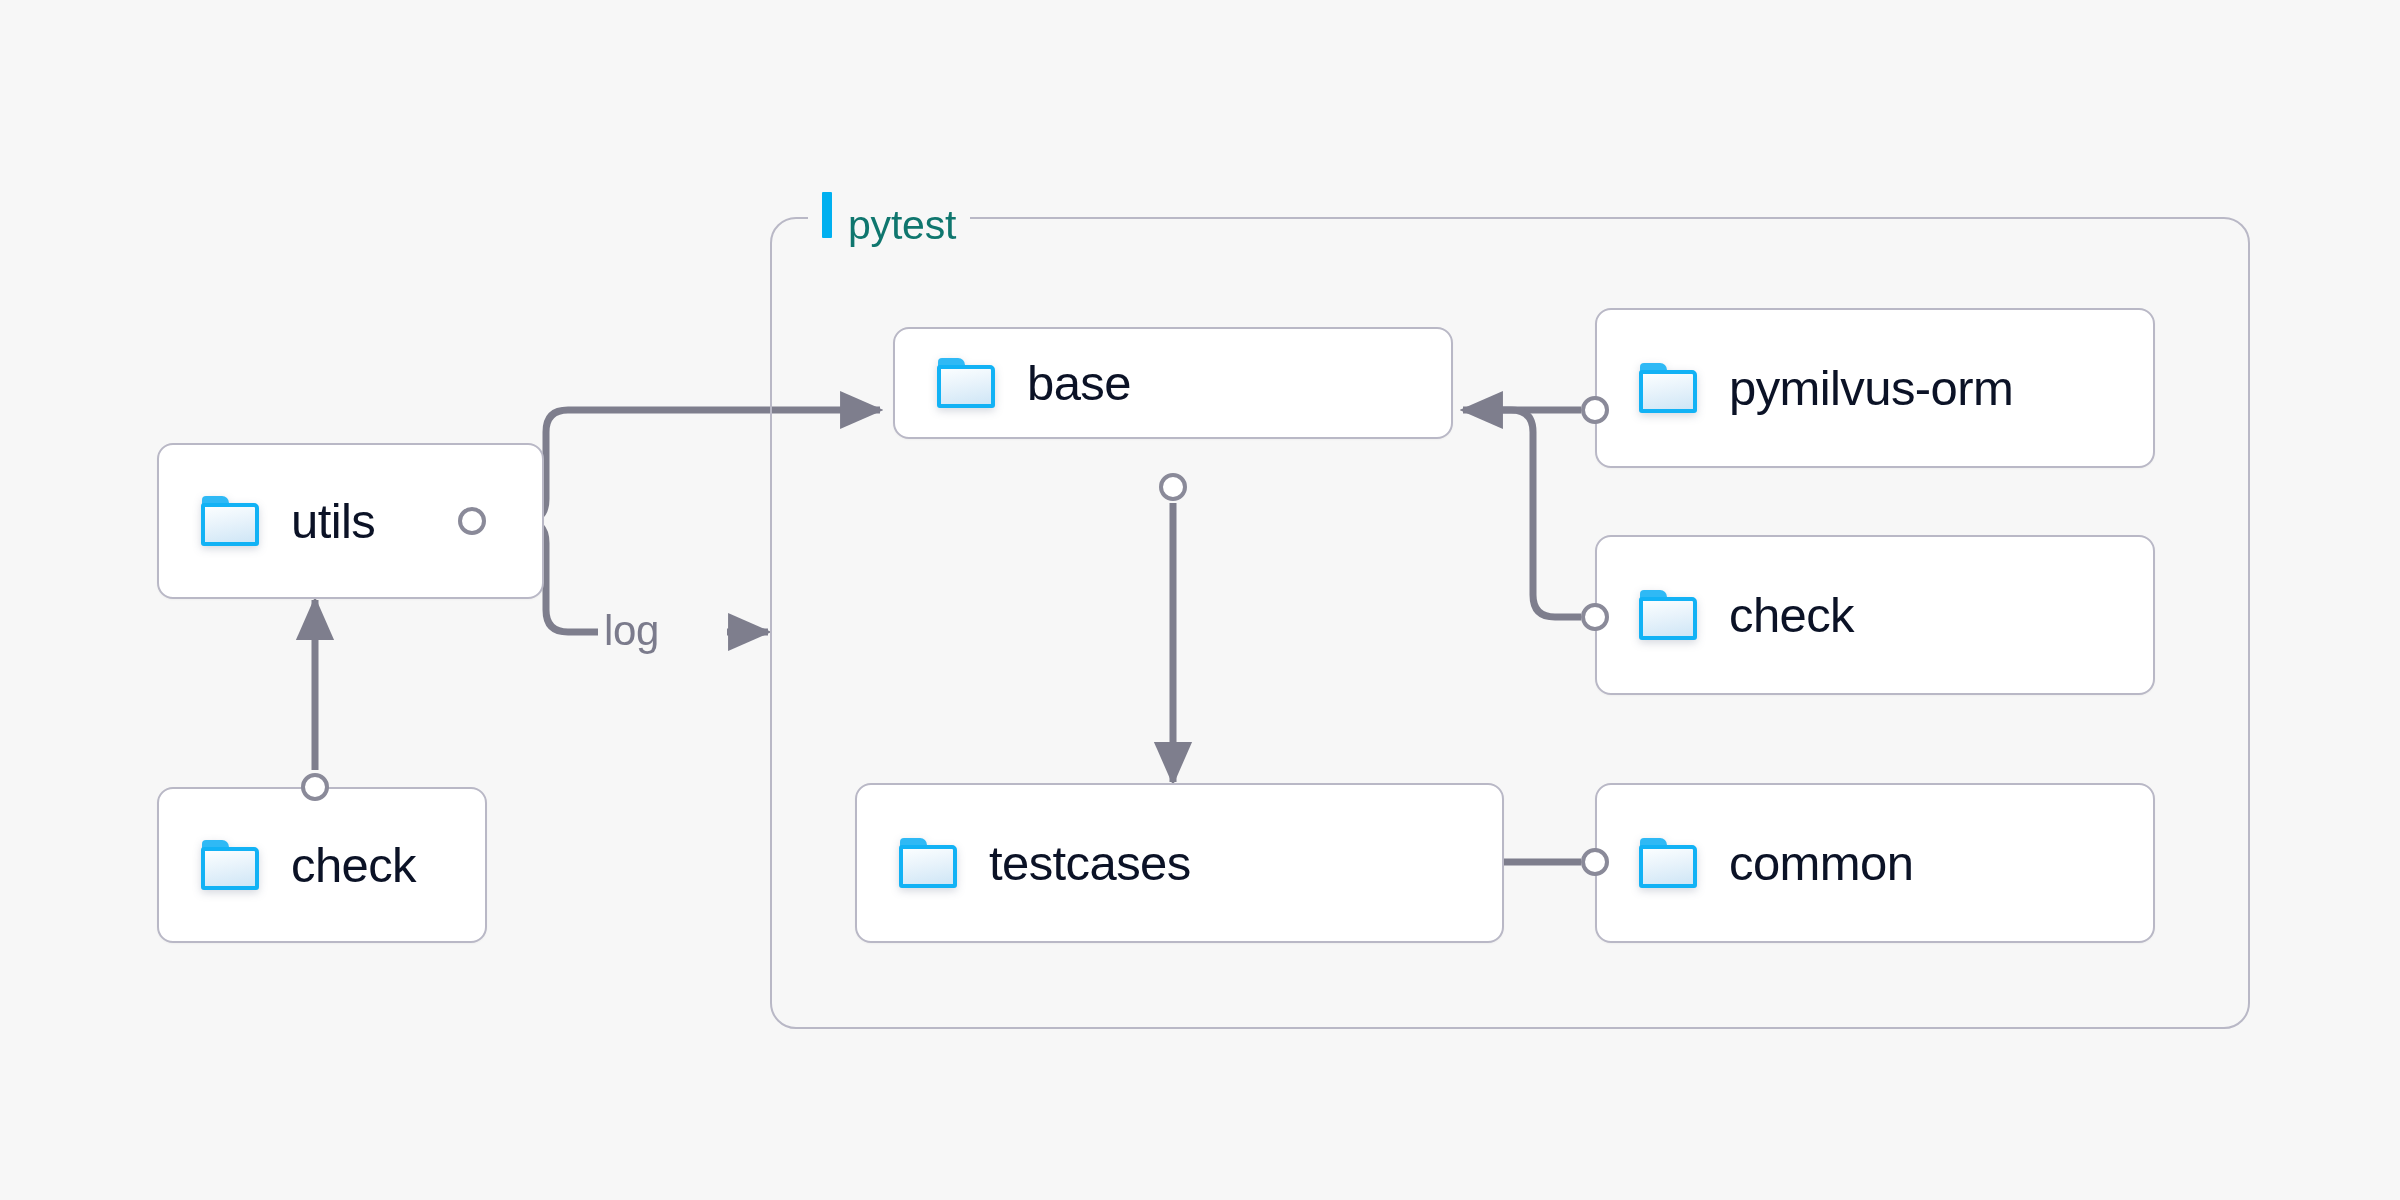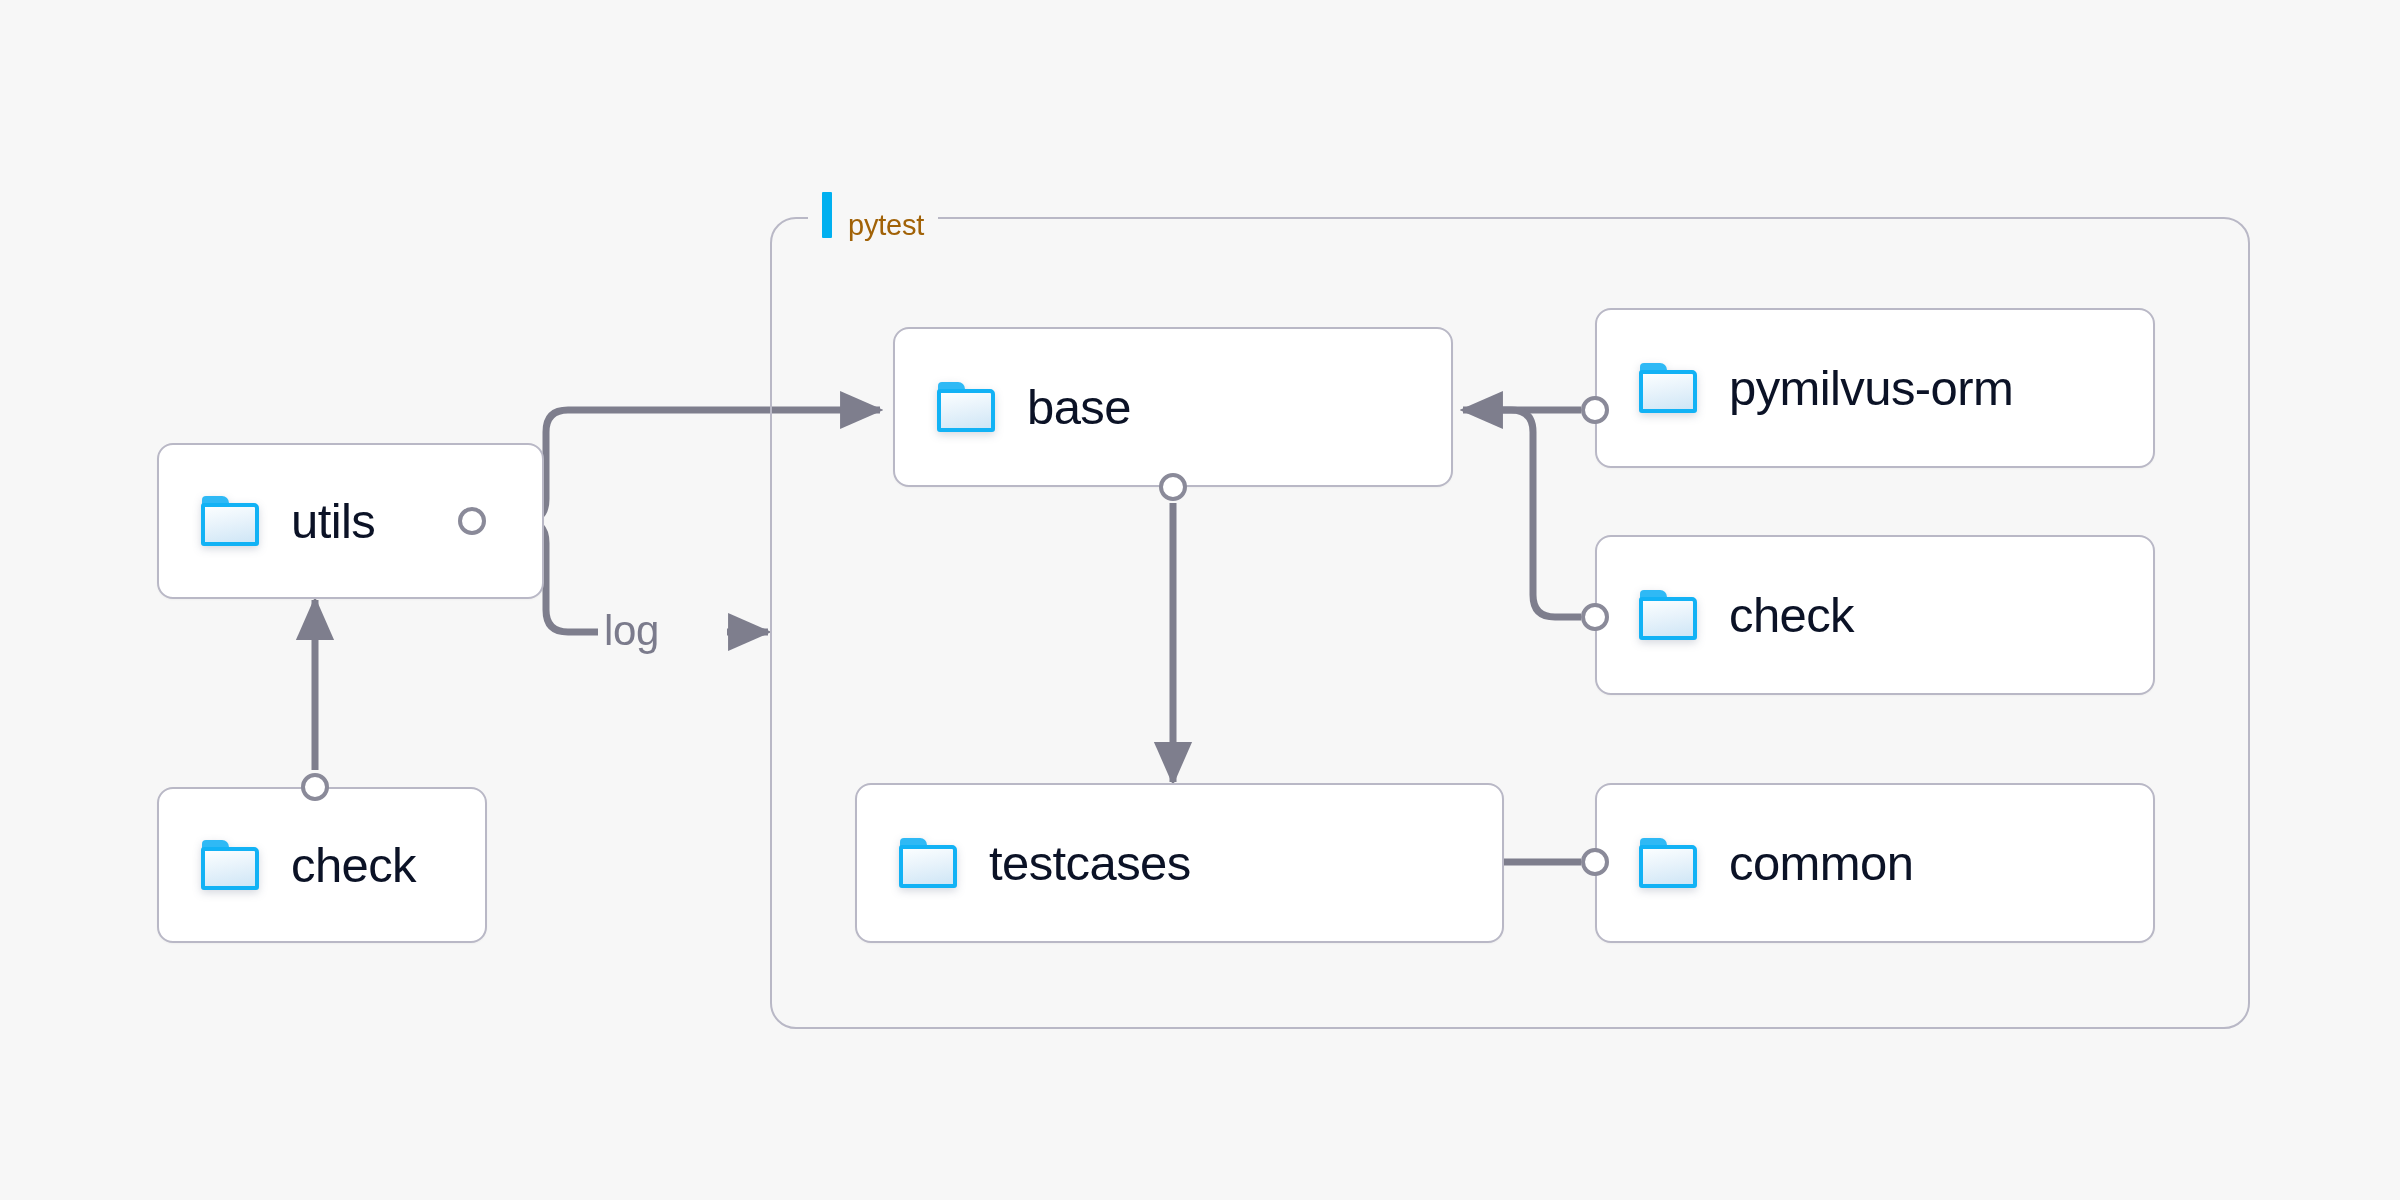--- a/index.html
+++ b/index.html
@@ -45,22 +45,22 @@
     height: 50px;
   }
   .group-label .bar {
     width: 10px;
     height: 46px;
     background: #00b0f0;
     border-radius: 1px;
     flex: 0 0 auto;
   }
   .group-label .txt {
-    font-size: 29px;
-    color: #a16207;
+    font-size: 41px;
+    color: #0f766e;
     line-height: 1;
     letter-spacing: -0.2px;
     margin-top: 20px;
   }
 
   
   .node {
     position: absolute;
     box-sizing: border-box;
     background: #ffffff;
@@ -181,21 +181,21 @@
     <span class="folder">
       <span class="tab"></span>
         <span class="body"></span>
     </span>
     <span class="label">check</span>
   </div>
   <span class="port" style="left:301px; top:773px;"></span>
 
   <span class="edge-label" style="left:604px; top:610px;">log</span>
 
-  <div class="node" style="left:893px; top:327px; width:560px; height:160px;">
+  <div class="node" style="left:893px; top:327px; width:560px; height:112px;">
     <span class="folder">
       <span class="tab"></span>
         <span class="body"></span>
     </span>
     <span class="label">base</span>
   </div>
   <span class="port" style="left:1159px; top:473px;"></span>
 
   <div class="node" style="left:855px; top:783px; width:649px; height:160px;">
     <span class="folder">

